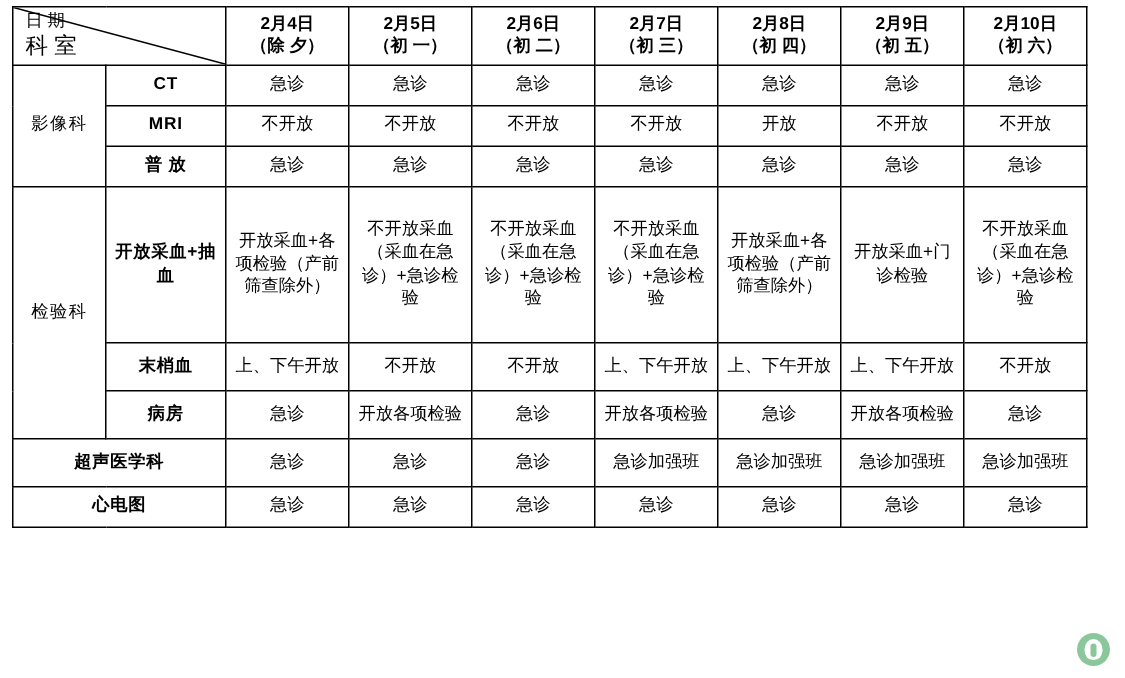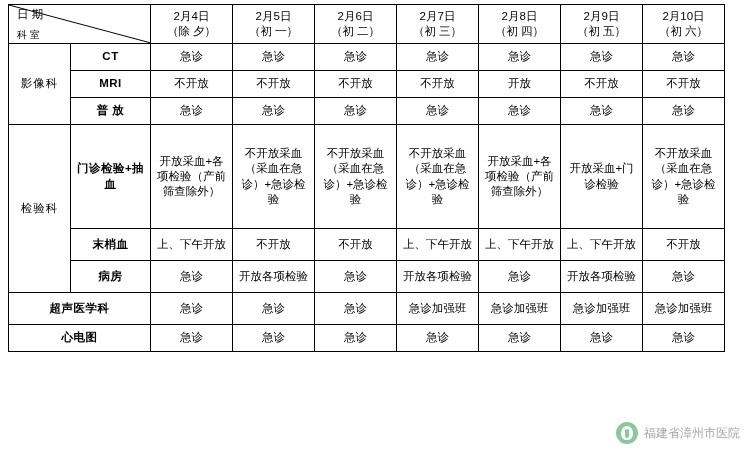--- a/index.html
+++ b/index.html
@@ -50,25 +50,26 @@
   .corner .lbl-date {
     position: absolute;
     left: 8px;
     top: 2px;
     font-size: 11.5px;
   }
   .corner .lbl-dept {
     position: absolute;
     left: 8px;
     bottom: 2px;
-    font-size: 10px;
+    font-size: 15px;
   }
   .datehead {
     font-size: 11.5px;
     line-height: 1.45;
+    font-weight: bold;
   }
   .rowlabel {
     font-size: 11.5px;
     letter-spacing: 0.5px;
     font-weight: bold;
   }
   .vgroup {
     font-size: 11.5px;
     letter-spacing: 1px;
     font-family: Liberation Mono, monospace;
@@ -203,21 +204,21 @@
         <td>急诊</td>
         <td>急诊</td>
         <td>急诊</td>
         <td>急诊</td>
         <td>急诊</td>
         <td>急诊</td>
       </tr>
 
       <tr class="cell-tall">
         <td class="vgroup" rowspan="3">检验科</td>
-        <td class="rowlabel">门诊检验+抽血</td>
+        <td class="rowlabel">开放采血+抽血</td>
         <td>开放采血+各项检验（产前筛查除外）</td>
         <td>不开放采血（采血在急诊）+急诊检验</td>
         <td>不开放采血（采血在急诊）+急诊检验</td>
         <td>不开放采血（采血在急诊）+急诊检验</td>
         <td>开放采血+各项检验（产前筛查除外）</td>
         <td>开放采血+门诊检验</td>
         <td>不开放采血（采血在急诊）+急诊检验</td>
       </tr>
 
       <tr class="r-med">
@@ -262,14 +263,13 @@
         <td>急诊</td>
         <td>急诊</td>
         <td>急诊</td>
       </tr>
     </tbody>
   </table>
 </div>
 
 <div class="watermark">
   <span class="wm-logo"></span>
-  <span class="wm-text">福建省漳州市医院</span>
 </div>
 
 </body></html>

